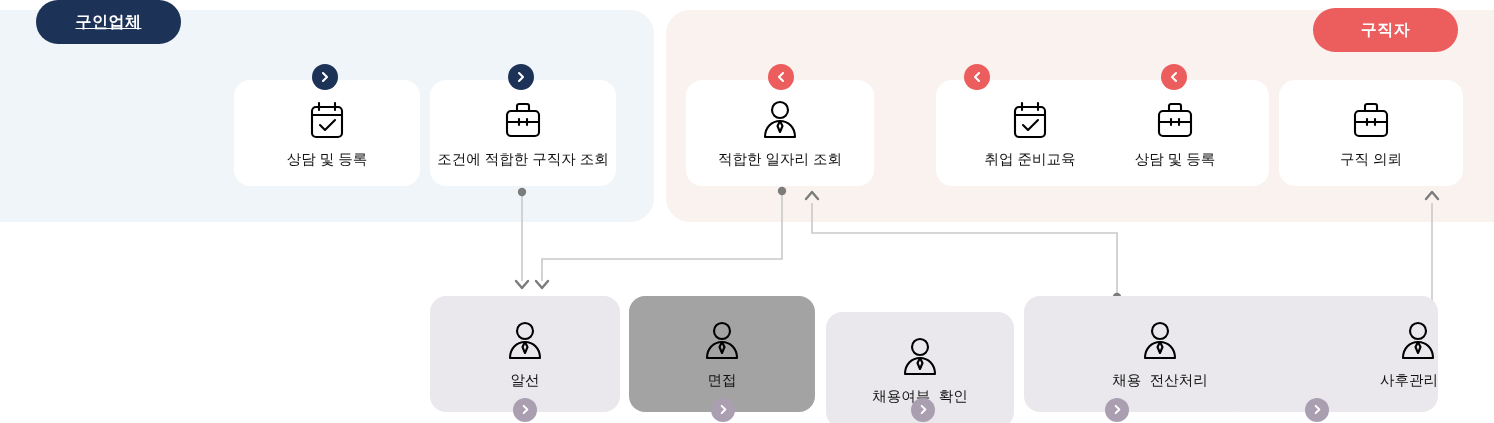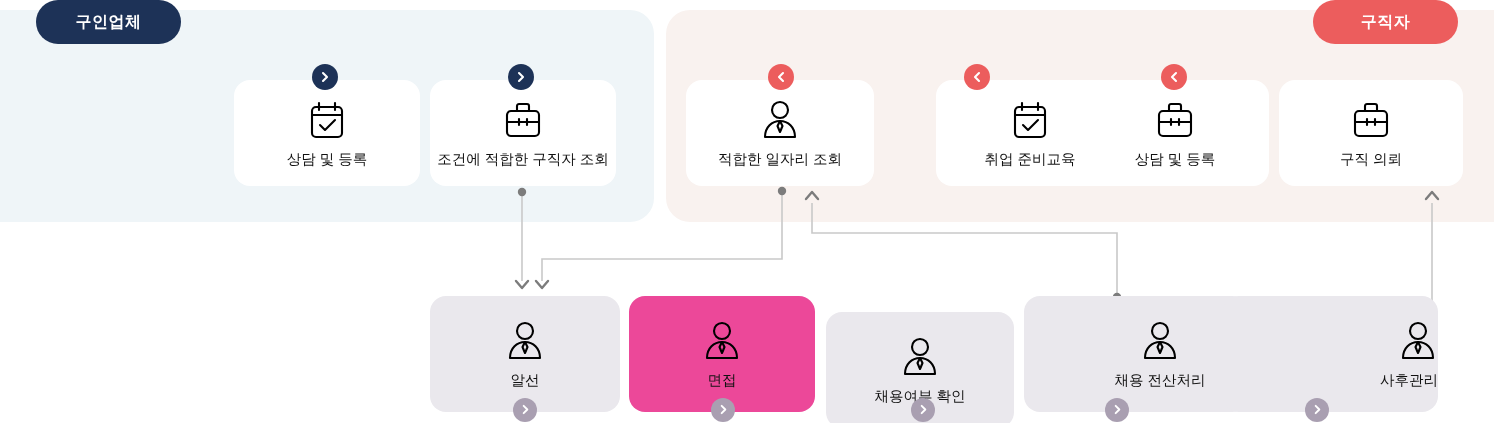--- a/index.html
+++ b/index.html
@@ -30,21 +30,21 @@
     position:absolute;
     height:44px;
     border-radius:22px;
     display:flex; align-items:center; justify-content:center;
     color:#ffffff;
     font-size:16px; font-weight:bold;
     letter-spacing:0.5px;
     z-index:30;
   }
   #pill-employer { left:36px; top:0px; width:145px; background:#1d3257; }
-  #pill-seeker   { left:1313px; top:0px; width:145px; background:#ec5d5d; }
+  #pill-seeker   { left:1313px; top:8px; width:145px; background:#ec5d5d; }
 
   
   .card {
     position:absolute;
     top:80px; height:106px;
     background:#ffffff;
     border-radius:16px;
     display:flex; flex-direction:column;
     align-items:center; justify-content:center;
     z-index:10;
@@ -85,20 +85,21 @@
 
   
   .gcard {
     position:absolute;
     top:296px; height:116px;
     background:#eae8ed;
     border-radius:16px;
     display:flex; flex-direction:column;
     align-items:center; justify-content:center;
     z-index:10;
+    font-family:Liberation Mono, monospace;
   }
   .gcard .ico { height:44px; display:flex; align-items:flex-end; justify-content:center; }
   .gcard .lbl {
     margin-top:9px;
     font-size:14.5px; color:#111111; font-weight:500;
     white-space:nowrap;
   }
   #g0 { left:430px;  width:190px; }
   #g1 { left:629px;  width:186px; }
   #g2 { left:826px;  width:188px;margin-top:16px; }
@@ -160,21 +161,21 @@
     <g fill="none" stroke="#7c7c7c" stroke-width="2.4" stroke-linecap="round" stroke-linejoin="round">
 
       <polyline points="516,281 522,288 528,281"></polyline>
       <polyline points="536,281 542,288 548,281"></polyline>
 
       <polyline points="806,199 812,192 818,199"></polyline>
       <polyline points="1426,199 1432,192 1438,199"></polyline>
     </g>
   </svg>
 
-  <div class="pill" id="pill-employer" style="background: rgb(29, 50, 87);">
+  <div class="pill" id="pill-employer" style="background: rgb(29, 50, 87); text-decoration: underline;">
     <span>구인업체</span>
   </div>
   <div class="pill" id="pill-seeker" style="background: rgb(236, 93, 93);">
     <span>구직자</span>
   </div>
 
 
   <div class="card" id="c-e1">
     <span class="ico">
       <svg width="40" height="42" viewBox="0 0 40 42">
@@ -290,21 +291,21 @@
   <div class="gcard" id="g0" style="background: rgb(234, 232, 237);">
     <span class="ico">
       <svg width="40" height="42" viewBox="0 0 40 42">
           <circle cx="20" cy="11" r="8"></circle>
           <path d="M5,38 C5,28 12,22 20,22 C28,22 35,28 35,38 Z"></path>
           <path d="M20,22 L17.5,27 L20,33 L22.5,27 Z"></path>
         </svg>
     </span>
     <span class="lbl">알선</span>
   </div>
-  <div class="gcard" id="g1" style="background: #ec4899;">
+  <div class="gcard" id="g1" style="background: #a3a3a3;">
     <span class="ico">
       <svg width="40" height="42" viewBox="0 0 40 42">
           <circle cx="20" cy="11" r="8"></circle>
           <path d="M5,38 C5,28 12,22 20,22 C28,22 35,28 35,38 Z"></path>
           <path d="M20,22 L17.5,27 L20,33 L22.5,27 Z"></path>
         </svg>
     </span>
     <span class="lbl">면접</span>
   </div>
   <div class="gcard" id="g2" style="background: rgb(234, 232, 237);">

